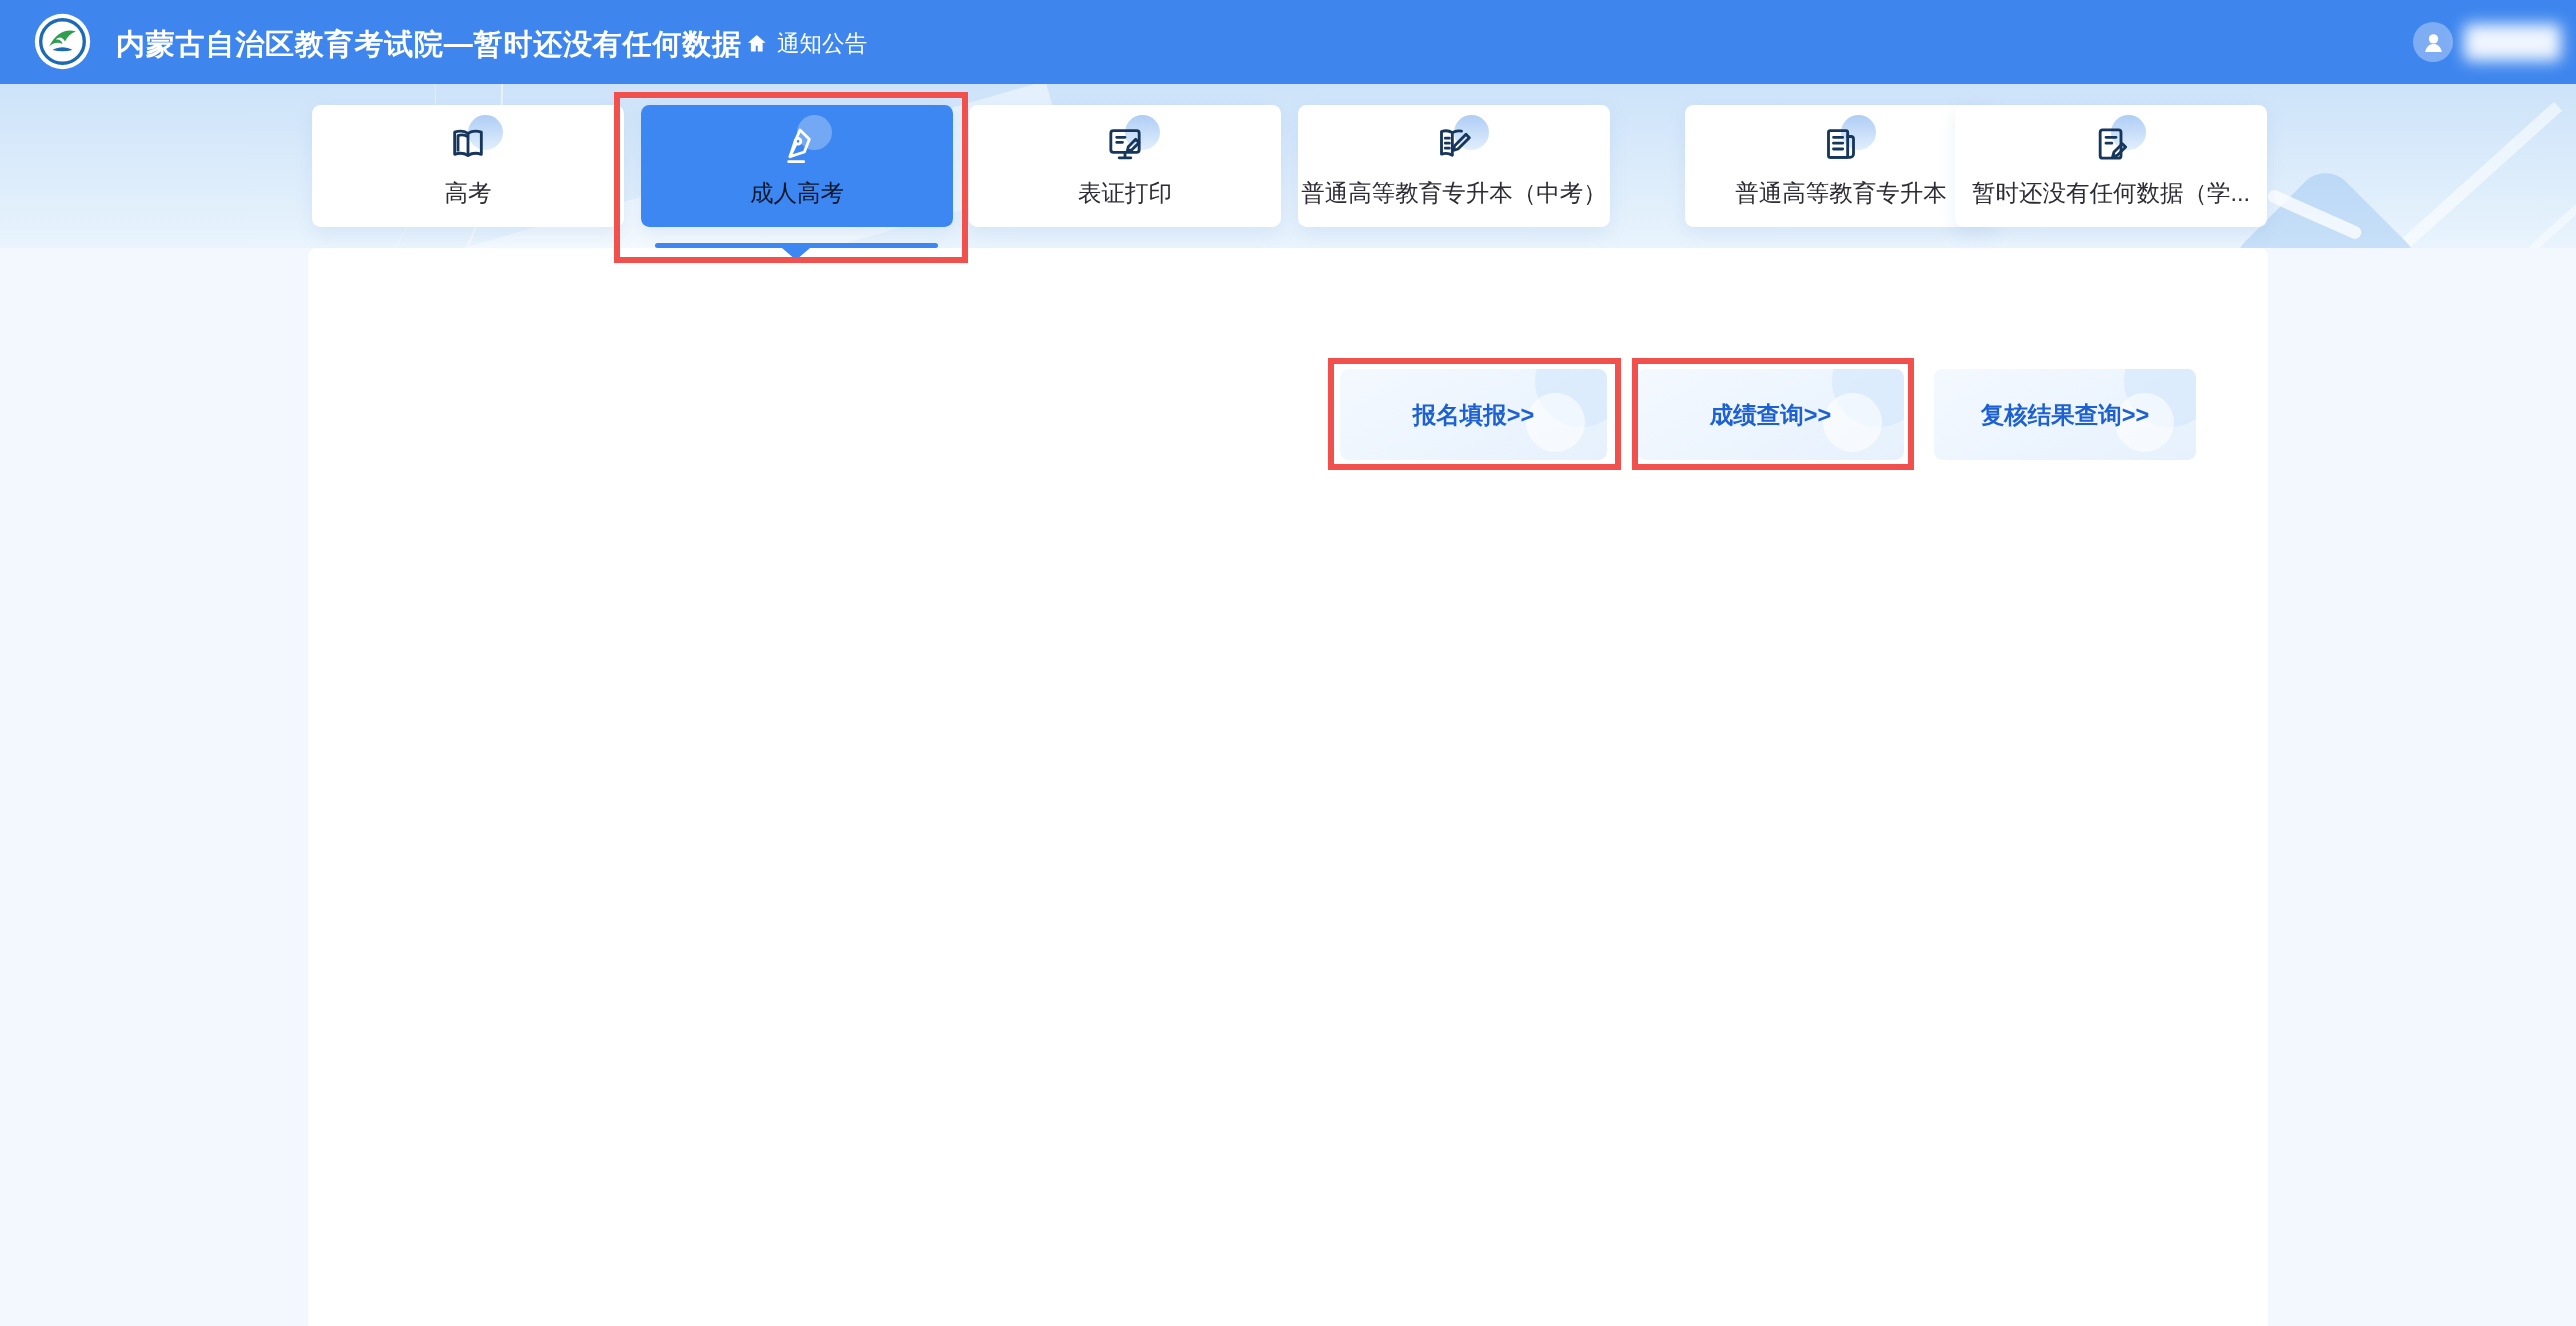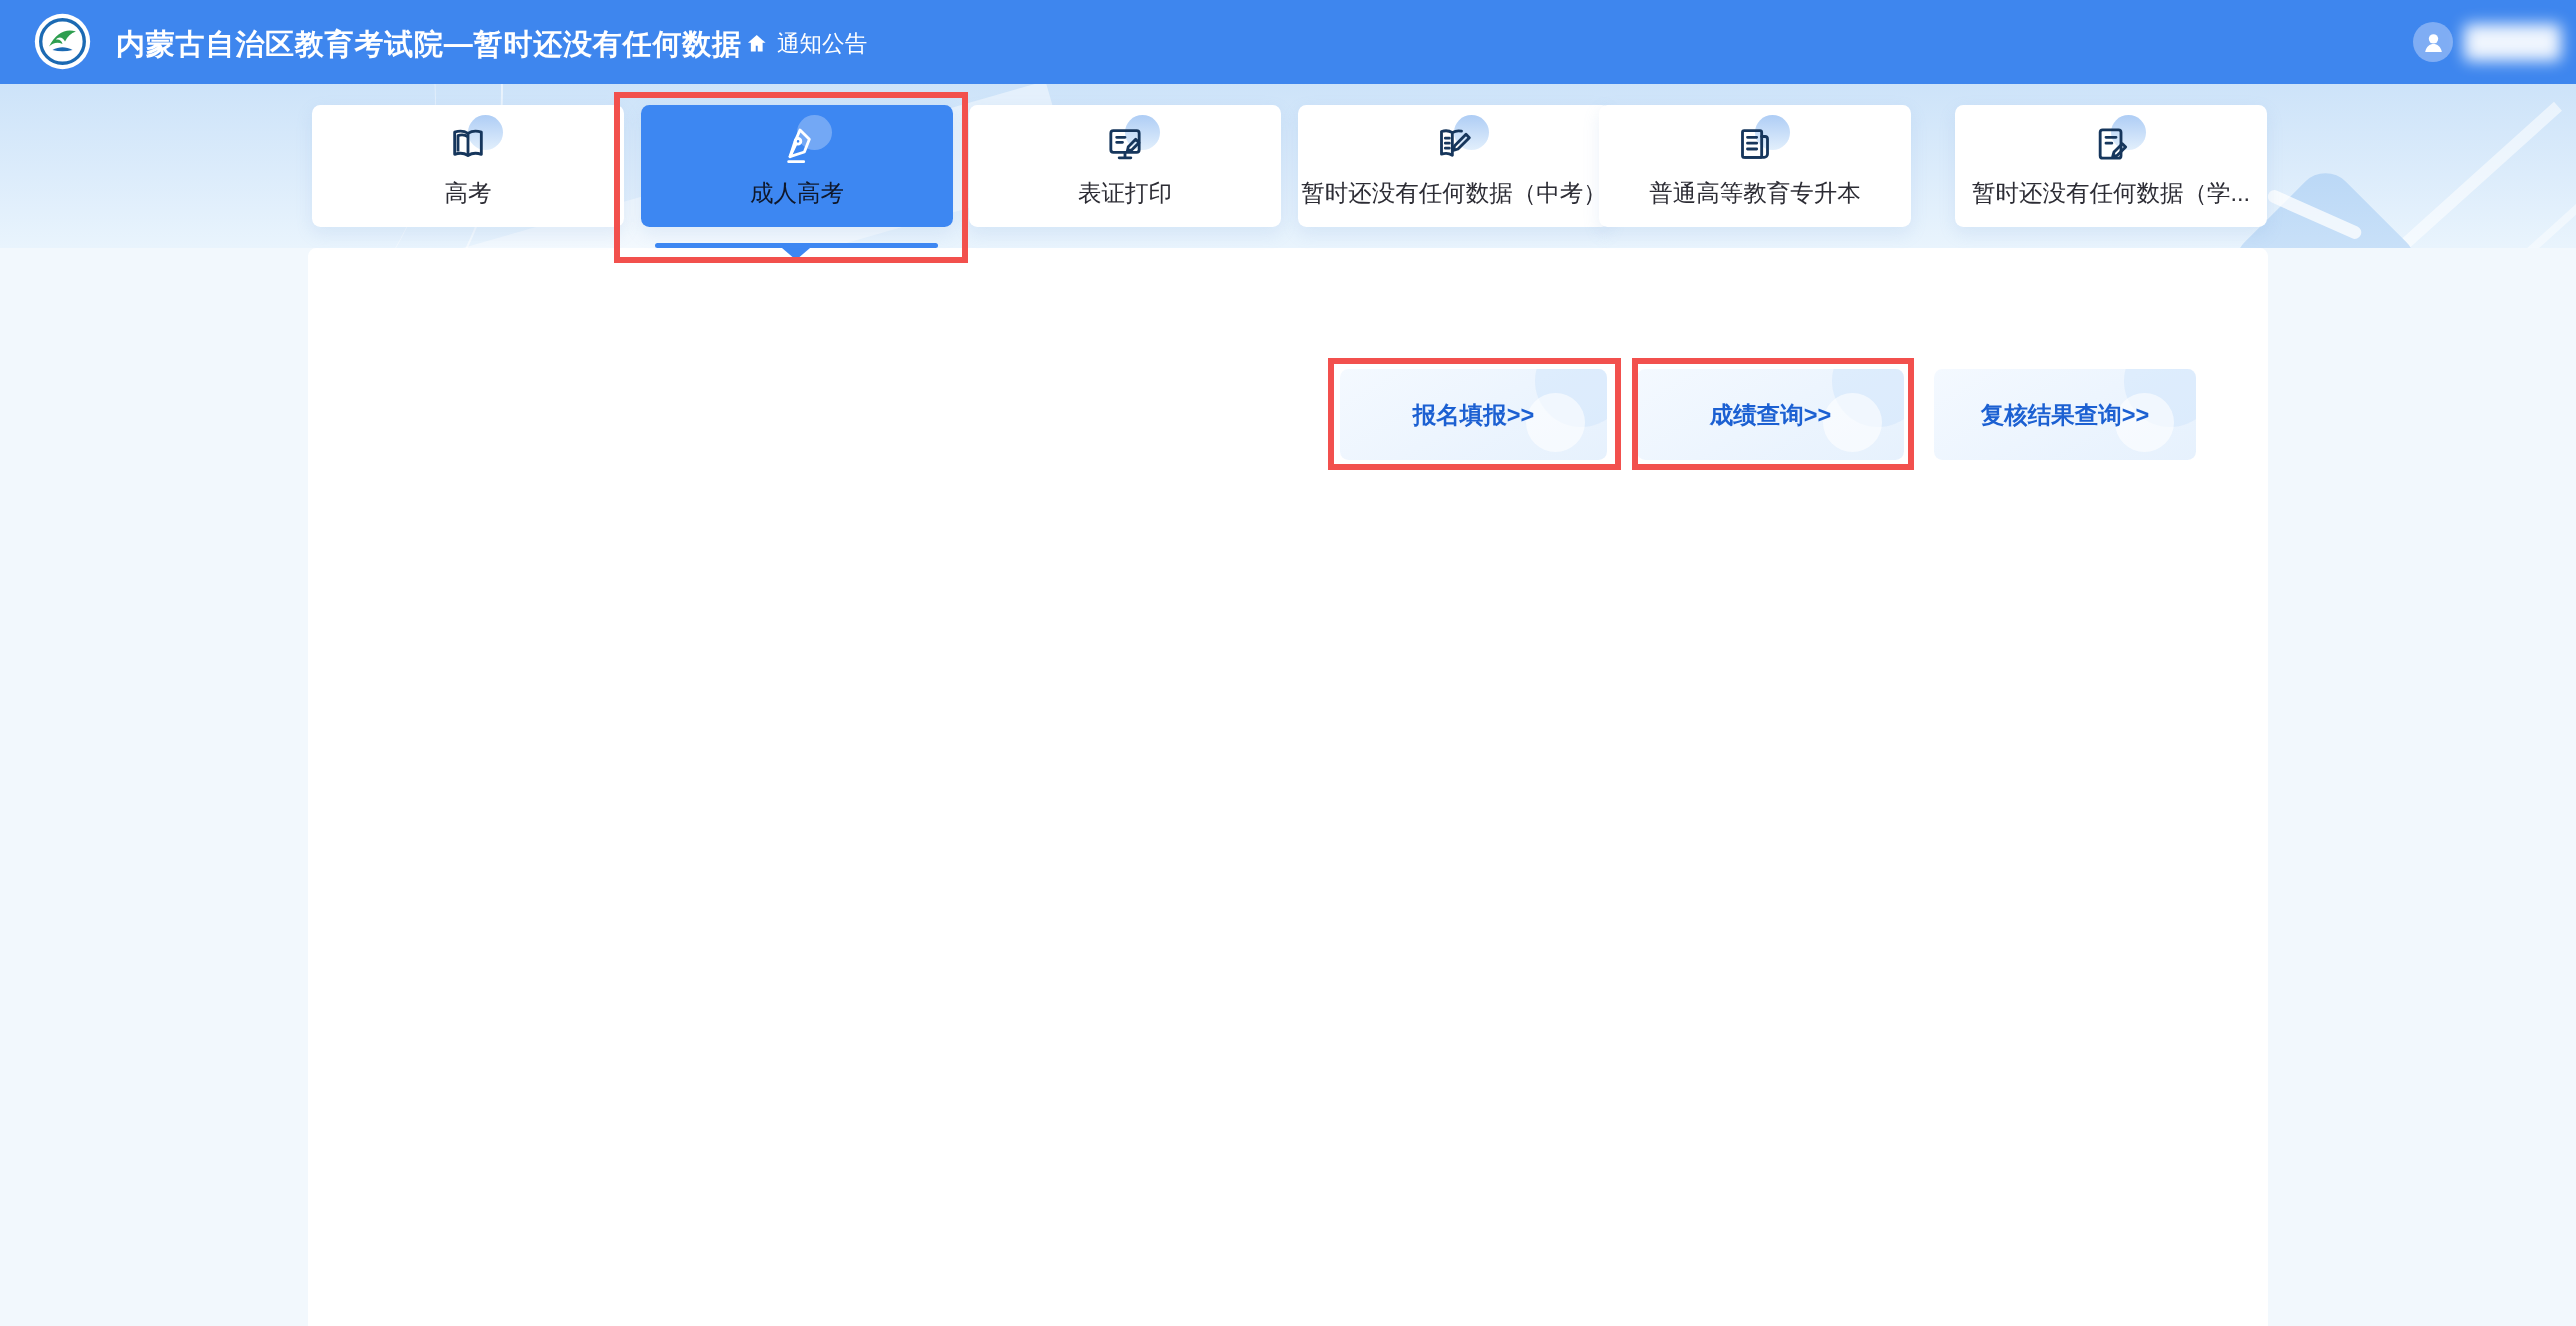--- a/index.html
+++ b/index.html
@@ -160,24 +160,24 @@
 <div class="tab-card" style="left:1298px;">
   <div class="ic-wrap">
       <span>
     <svg width="40" height="40" viewBox="0 0 24 24" fill="none" stroke="#16365c" stroke-width="1.7" stroke-linejoin="round" stroke-linecap="round">
       <path d="M11 5.2C9.2 4 6.7 3.8 4.5 4.5v13.6c2.2-.7 4.7-.5 6.5.7z"></path>
       <path d="M11 5.2c1.6-1 3.7-1.3 5.5-.9"></path>
       <path d="M6.8 8.5h2.4M6.8 11.5h2.4M6.8 14.5h2.4"></path>
       <path d="M19.2 6.2l2 2-6.8 6.8-2.8.8.8-2.8z"></path>
     </svg></span>
   </div>
-  <div class="tab-label">暂时还没有任何数据（中考）</div>
-</div>
-
-<div class="tab-card" style="left:1599px;">
+  <div class="tab-label">普通高等教育专升本（中考）</div>
+</div>
+
+<div class="tab-card" style="left:1685px;">
   <div class="ic-wrap">
       <span>
     <svg width="40" height="40" viewBox="0 0 24 24" fill="none" stroke="#16365c" stroke-width="1.7" stroke-linejoin="round" stroke-linecap="round">
       <rect x="4.5" y="4" width="11.5" height="16" rx="1"></rect>
       <path d="M16 7.5h2a1.5 1.5 0 011.5 1.5v9a2 2 0 01-2 2H6"></path>
       <path d="M7.5 8h5.5M7.5 11.5h5.5M7.5 15h5.5"></path>
     </svg></span>
   </div>
   <div class="tab-label">普通高等教育专升本</div>
 </div>

